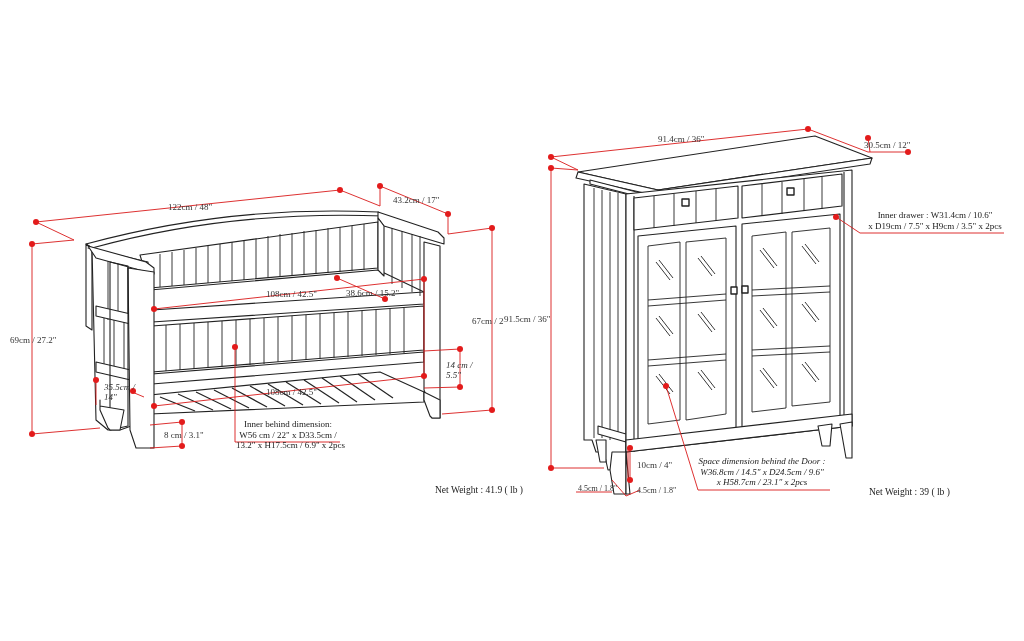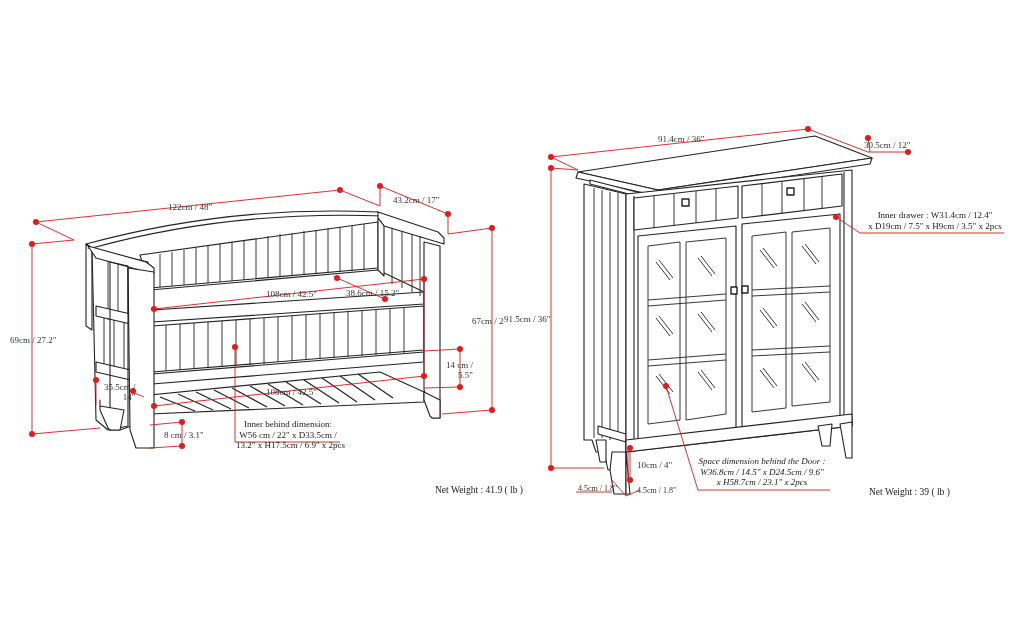--- a/index.html
+++ b/index.html
@@ -1,19 +1,19 @@
 <!DOCTYPE html>
 <html><head>
 <meta charset="utf-8">
 <style>
   html,body{margin:0;padding:0;background:#fff;}
   body{width:1024px;height:641px;position:relative;overflow:hidden;font-family:"Liberation Serif","DejaVu Serif",serif;color:#222;}
   svg#art{position:absolute;left:0;top:0;}
   .lbl{position:absolute;font-size:9px;line-height:10px;white-space:nowrap;color:#333;}
-  .lbl.c{text-align:right;}
+  .lbl.c{text-align:left;font-style:italic;}
   .note{position:absolute;font-size:9px;line-height:10.5px;color:#222;text-align:center;white-space:nowrap;}
   .wt{position:absolute;font-size:9.5px;color:#222;white-space:nowrap;}
 </style>
 </head>
 <body>
 
 <svg id="art" width="1024" height="641" viewBox="0 0 1024 641" xmlns="http://www.w3.org/2000/svg">
 
   <g fill="#fff" stroke="#222" stroke-width="1.1" stroke-linejoin="round">
 
@@ -312,21 +312,21 @@
 </div>
 <div class="wt" style="left:435px;top:437px;margin-top:48px;">Net Weight : 41.9 ( lb )</div>
 
 <div class="lbl" style="left:658px;top:134px;">91.4cm / 36"</div>
 <div class="lbl" style="left:864px;top:140px;">30.5cm / 12"</div>
 <div class="lbl" style="left:504px;top:314px;background:#fff;">91.5cm / 36"</div>
 <div class="lbl" style="left:637px;top:460px;">10cm / 4"</div>
 <div class="lbl" style="left:578px;top:484px;font-size:8px;">4.5cm / 1.8"</div>
 <div class="lbl" style="left:637px;top:486px;font-size:8px;">4.5cm / 1.8"</div>
 <div class="note" style="left:868px;top:210px;width:134px;">
-  <div>Inner drawer : W31.4cm / 12.4"</div>
+  <div>Inner drawer : W31.4cm / 10.6"</div>
   <div>x D19cm / 7.5" x H9cm / 3.5" x 2pcs</div>
 </div>
 <div class="note" style="left:698px;top:456px;width:128px;font-style:italic;">
   <div>Space dimension behind the Door :</div>
   <div>W36.8cm / 14.5" x D24.5cm / 9.6"</div>
   <div>x H58.7cm / 23.1" x 2pcs</div>
 </div>
 <div class="wt" style="left:869px;top:487px;">Net Weight : 39 ( lb )</div>
 
 </body></html>

